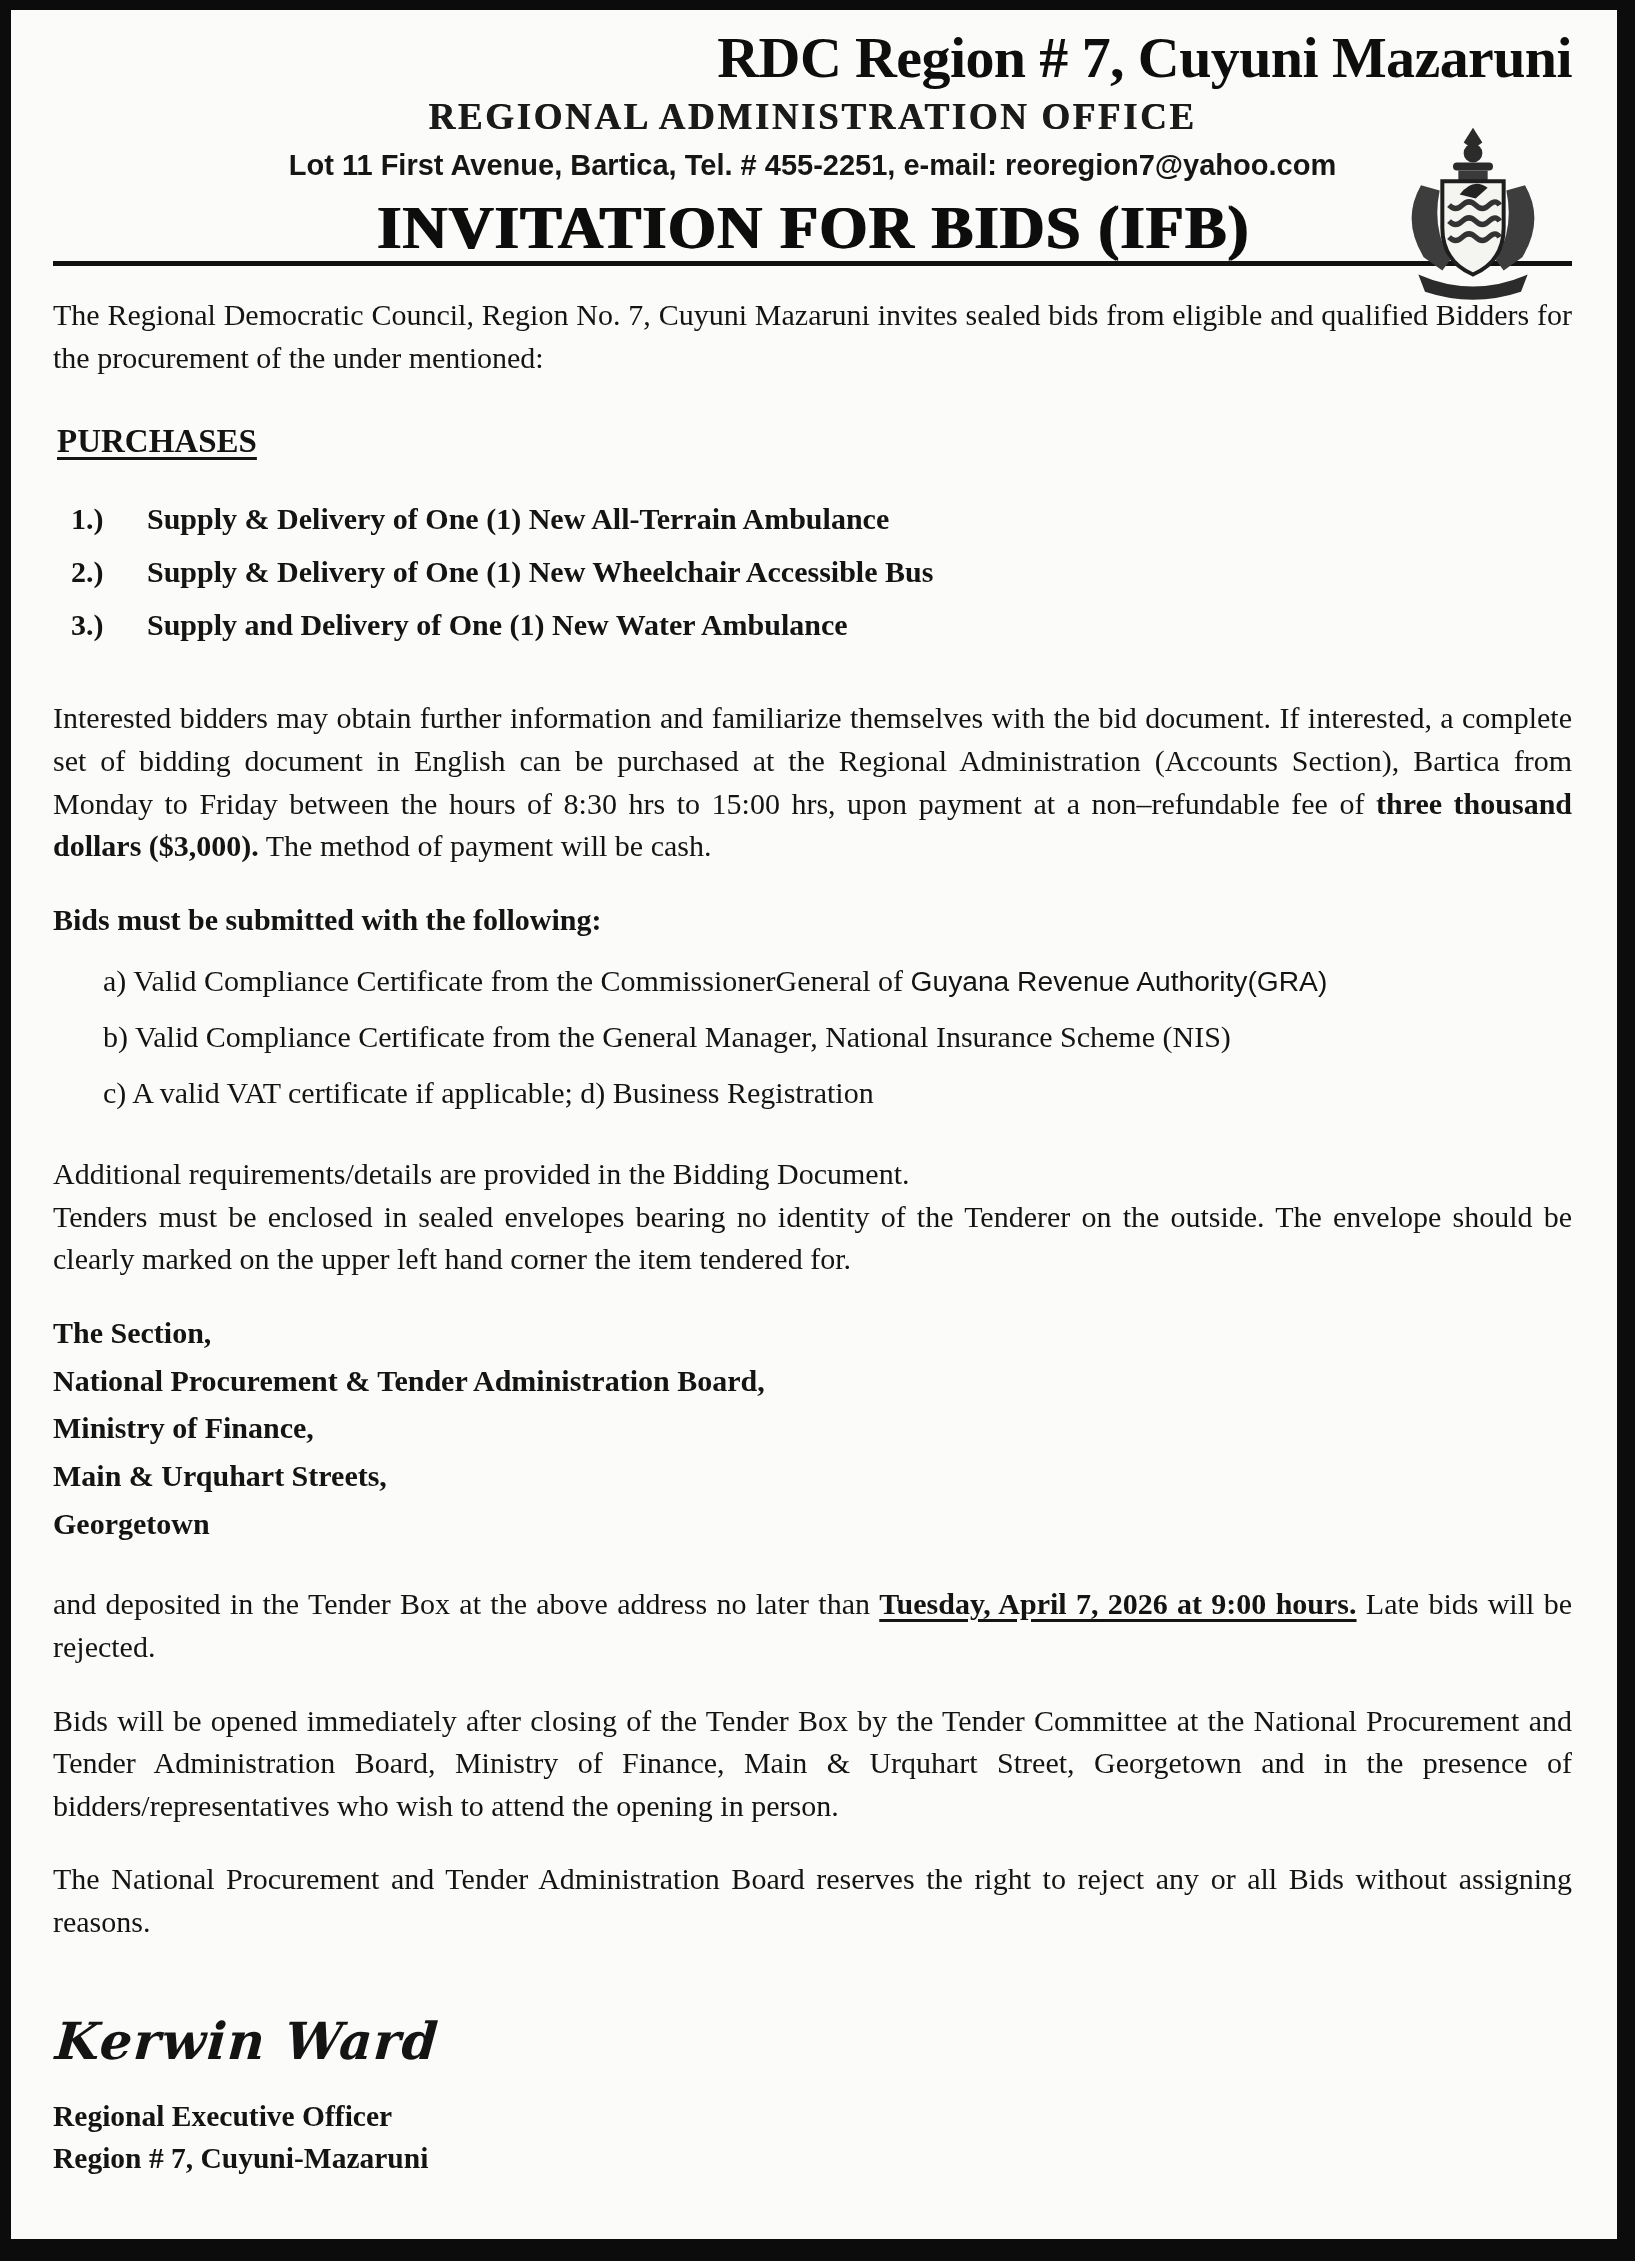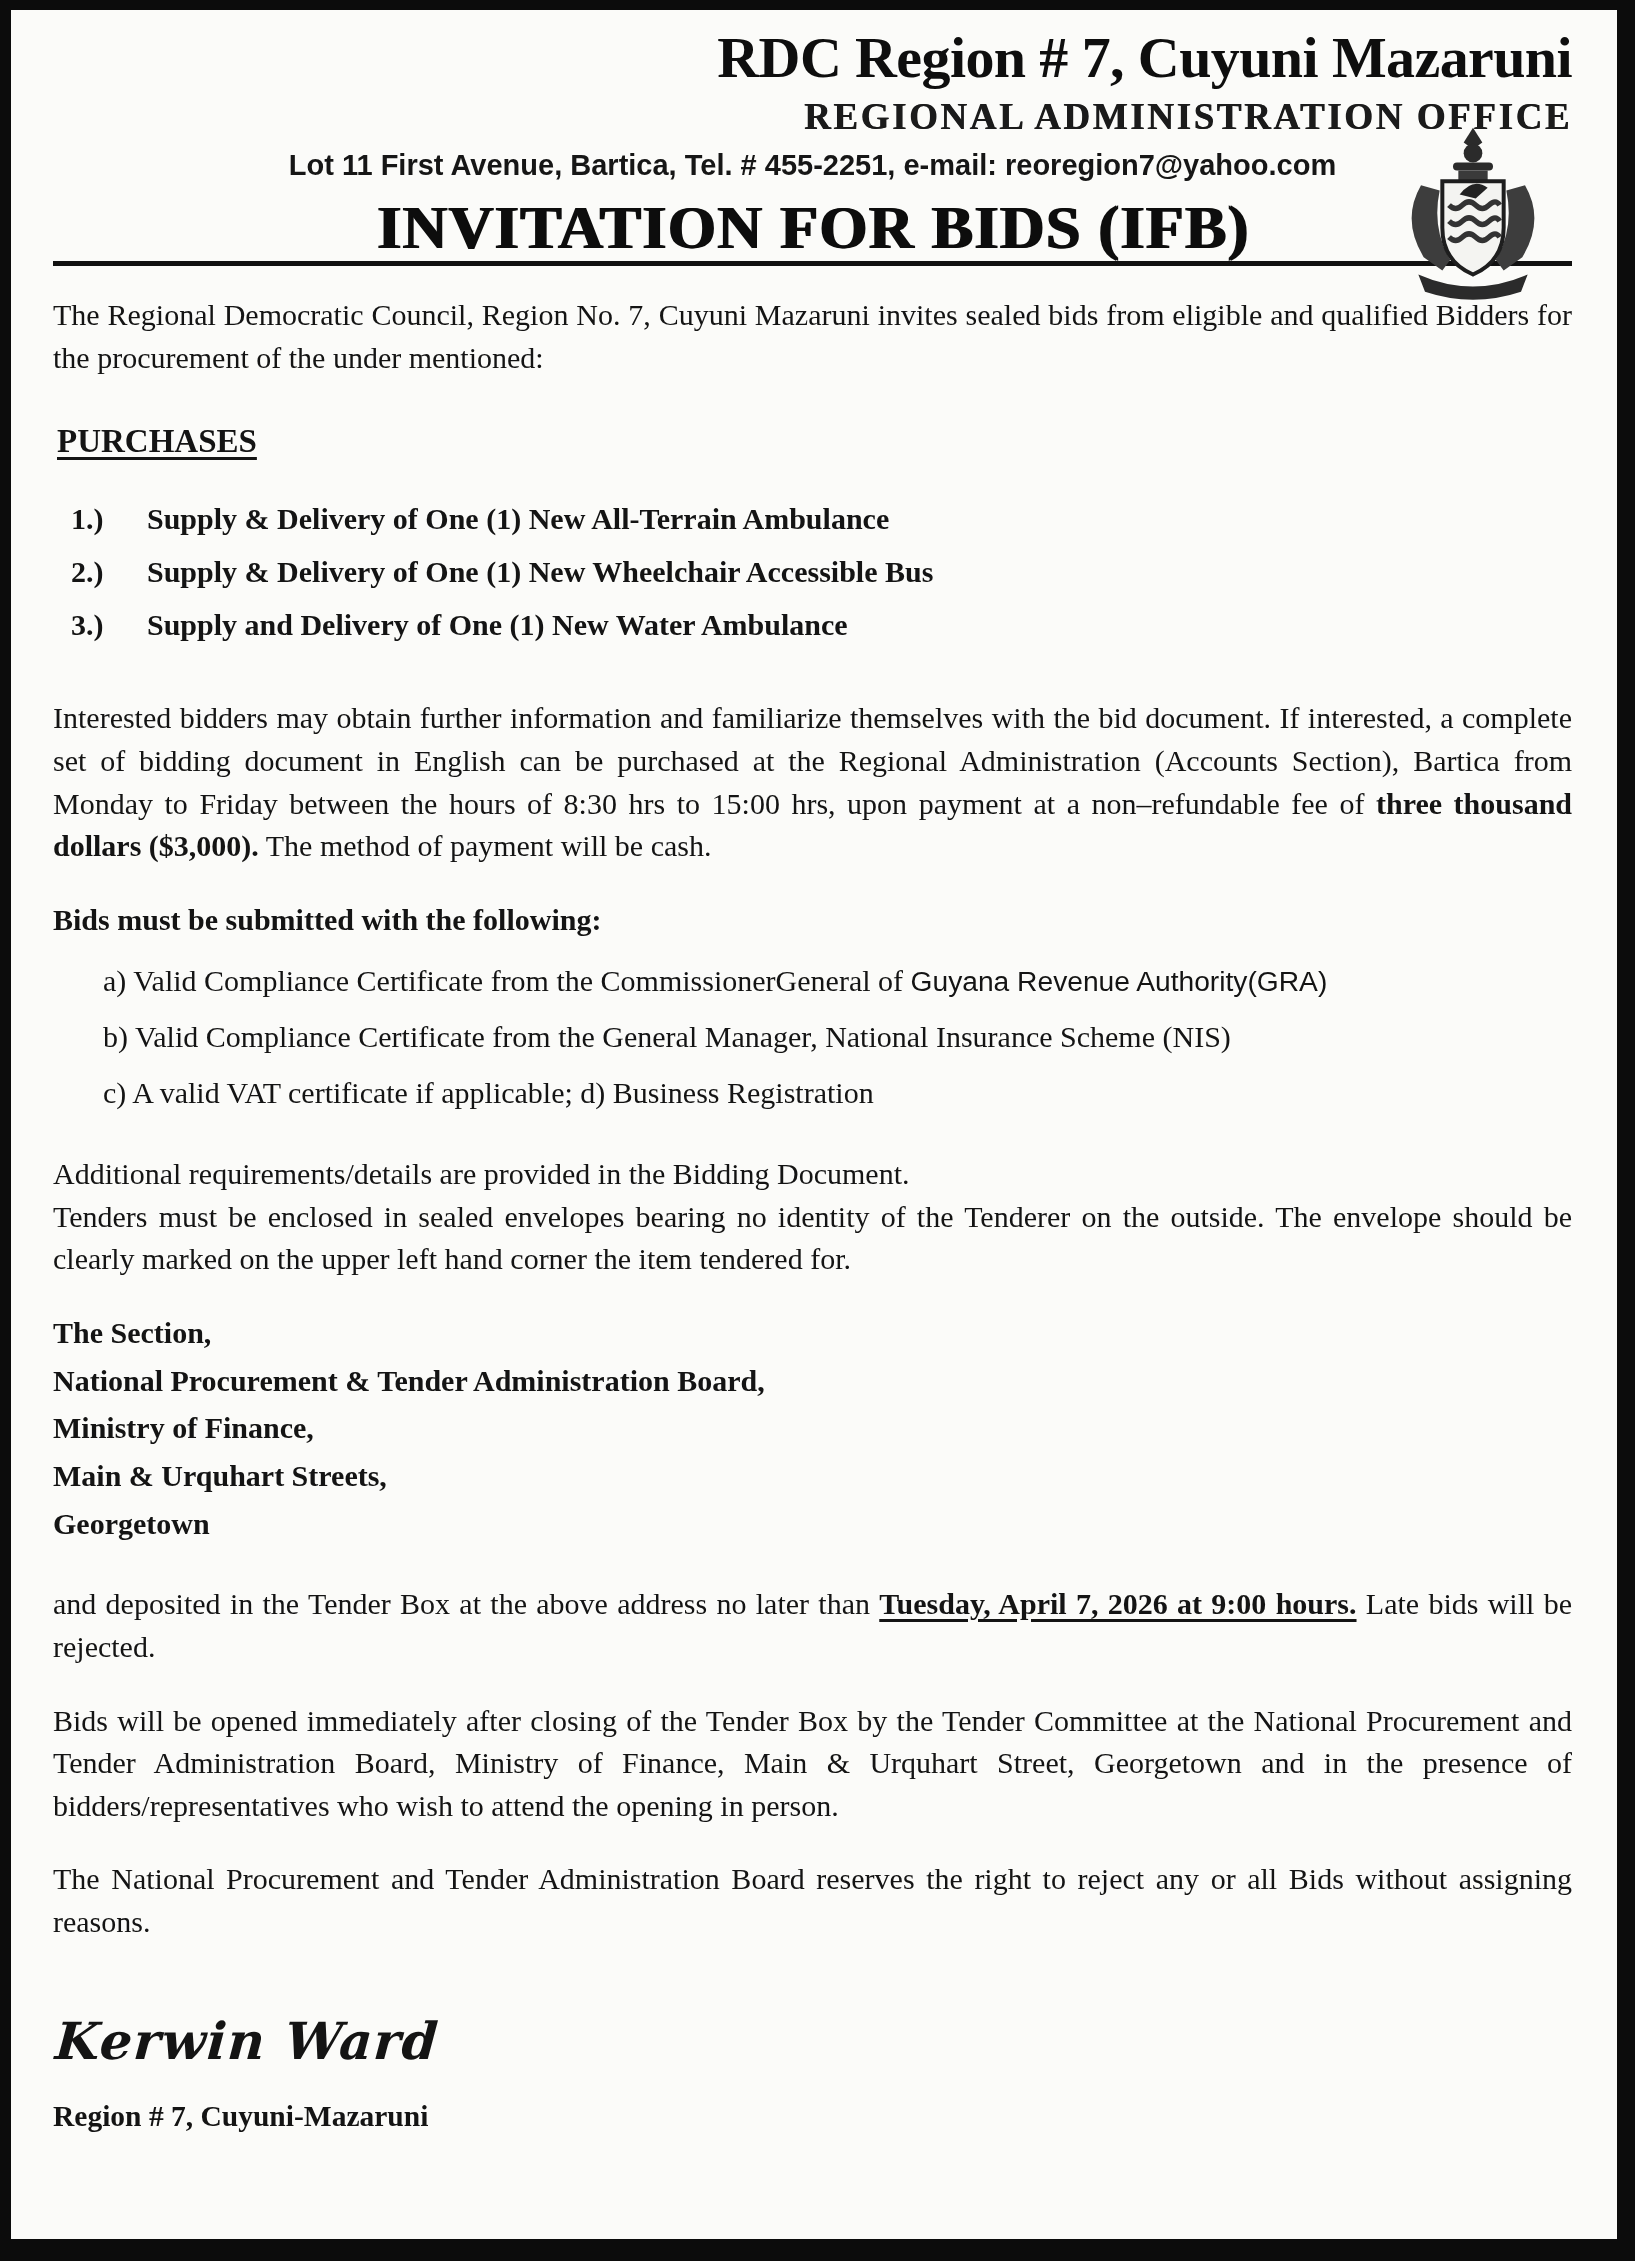--- a/index.html
+++ b/index.html
@@ -20,21 +20,21 @@
   header { position: relative; }
   .org-title {
     text-align: right;
     font-weight: bold;
     font-size: 58px;
     line-height: 1.05;
     letter-spacing: -0.6px;
     color: #0e0e0e;
   }
   .office {
-    text-align: right;
+    text-align: center;
     font-weight: bold;
     font-size: 37px;
     letter-spacing: 2.6px;
     margin-top: 6.4px;
     color: #1b1b1b;
     text-shadow: 0.6px 0 0 currentColor;
   }
   .addr {
     text-align: center;
     font-family: "Liberation Sans", sans-serif;
@@ -186,18 +186,19 @@
     </div>
 
     <p class="para justify"><span>and deposited in the Tender Box at the above address no later than </span><span class="bold u">Tuesday, April 7, 2026 at 9:00 hours.</span><span>  Late bids will be rejected.</span></p>
 
     <p class="para justify">Bids will be opened immediately after closing of the Tender Box by the Tender Committee at the National Procurement and Tender Administration Board, Ministry of Finance, Main &amp; Urquhart Street, Georgetown and in the presence of bidders/representatives who wish to attend the opening in person.</p>
 
     <p class="para justify">The National Procurement and Tender Administration Board reserves the right to reject any or all Bids without assigning reasons.</p>
 
     <div class="sig-name">Kerwin Ward</div>
     <div class="sig-block">
+      <div>Regional Executive Officer</div>
       <div>Region # 7, Cuyuni-Mazaruni</div>
     </div>
 
   </main>
 </div>
 
 
 </body></html>

